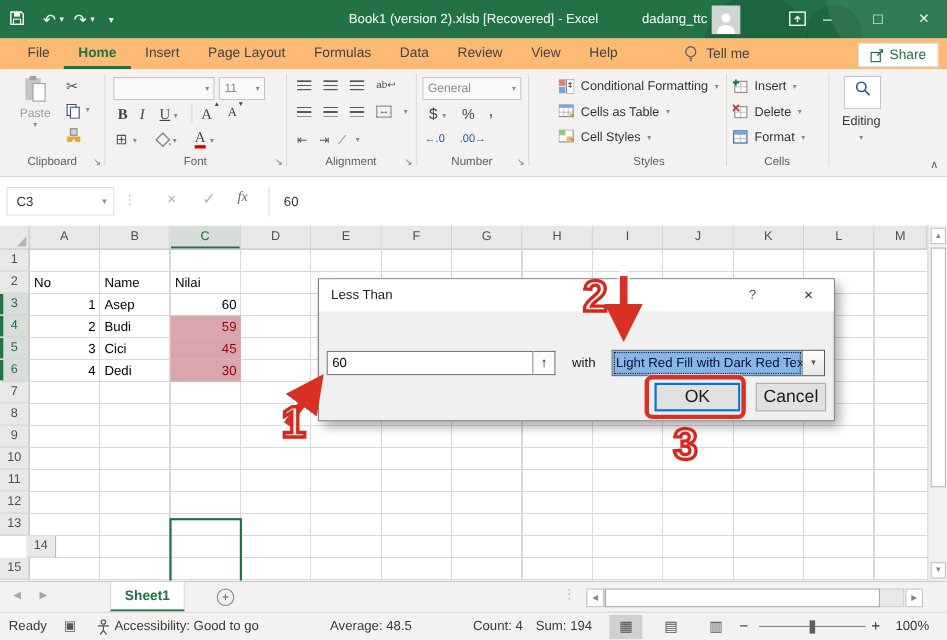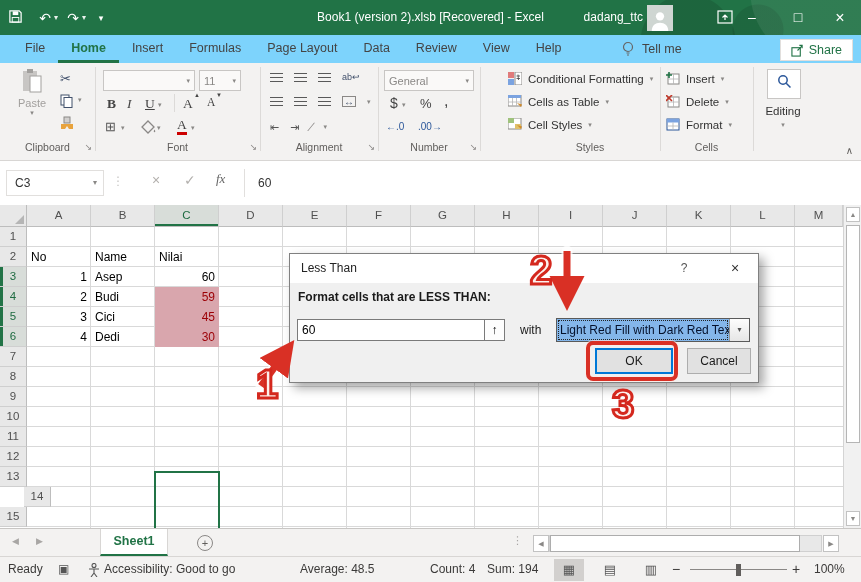--- a/index.html
+++ b/index.html
@@ -18,21 +18,21 @@
   .qat { position:absolute; left:0; top:0; height:35px; display:flex; align-items:center; }
   .qat-btn { width:30px; text-align:center; font-size:14px; color:#fff; }
   .qat-sm { font-size:8px; margin-left:-6px; opacity:.9; }
   .tb-title { position:absolute; top:0; left:0; right:0; height:35px; line-height:35px; text-align:center; font-size:12px; color:#fff; }
   .tb-user { position:absolute; right:218px; top:0; height:35px; line-height:35px; font-size:12px; color:#fff; }
   .tb-avatar { position:absolute; right:188px; top:5px; width:26px; height:26px; background:#cfd6d2; display:flex; align-items:flex-end; justify-content:center; }
   .tb-winbtn { position:absolute; top:0; width:34px; height:35px; text-align:center; line-height:35px; color:#fff; font-size:14px; }
   .ribbon-display-icon { position:absolute; right:128px; top:9px; width:16px; height:16px; }
 
   
-  .tabsrow { position:absolute; top:35px; left:0; width:861px; height:28px; background:#7dd3fc; display:flex; align-items:stretch; padding-left:12px; }
+  .tabsrow { position:absolute; top:35px; left:0; width:861px; height:28px; background:#fdba74; display:flex; align-items:stretch; padding-left:12px; }
   .rtab { padding:0 13px; line-height:26px; font-size:12.5px; color:#444; }
   .rtab.active { color:#217346; font-weight:bold; border-bottom:3px solid #217346; }
   .tellme { position:absolute; left:622px; top:0; height:28px; display:flex; align-items:center; gap:8px; color:#444; font-size:12.5px; }
   .share-btn { position:absolute; right:8px; top:4px; height:22px; padding:0 10px; border:1px solid #e1dfdd; background:#fff; color:#217346; font-size:12.5px; display:flex; align-items:center; gap:5px; }
 
   
   .ribbon { position:absolute; top:63px; left:0; width:861px; height:98px; background:#f3f2f1; border-bottom:1px solid #d8d6d4; }
   .rgroup { position:absolute; top:0; height:92px; }
   .rgroup .glabel { position:absolute; bottom:2px; left:0; right:0; text-align:center; font-size:10.5px; color:#605e5c; }
   .rgroup .launcher { position:absolute; bottom:3px; right:3px; font-size:9px; color:#8a8886; }
@@ -88,21 +88,21 @@
   .dlg-title { position:absolute; top:0; left:0; right:0; height:29px; background:#fff; line-height:29px; padding-left:11px; font-size:12px; color:#222; }
   .dlg-help { position:absolute; right:62px; top:0; width:24px; text-align:center; color:#555; }
   .dlg-x { position:absolute; right:8px; top:0; width:30px; text-align:center; color:#333; font-size:14px; }
   .dlg-label { position:absolute; left:8px; top:36px; font-weight:bold; font-size:12px; color:#1a1a1a; }
   .dlg-input { position:absolute; left:7px; top:65px; width:188px; height:22px; border:1px solid #7a7a7a; background:#fff; font-size:12px; padding:0 4px; font-family:"Liberation Sans",sans-serif; }
   .dlg-refbtn { position:absolute; left:195px; top:65px; width:20px; height:22px; border:1px solid #7a7a7a; border-left:none; background:#fdfdfd; text-align:center; line-height:20px; font-size:12px; color:#000; font-weight:bold; }
   .dlg-with { position:absolute; left:230px; top:69px; font-size:12px; color:#1a1a1a; }
   .dlg-combo { position:absolute; left:266px; top:64px; width:194px; height:24px; border:1px solid #5a5a5a; background:#fff; display:flex; }
   .dlg-combo-text { flex:1; background:#84b6ea; color:#05112b; font-size:12px; line-height:22px; padding:0 3px; outline:1px dotted #222; outline-offset:-2px; white-space:nowrap; overflow:hidden; }
   .dlg-combo-btn { width:20px; background:linear-gradient(#fdfdfd,#e6e6e6); border-left:1px solid #999; color:#555; font-size:8px; text-align:center; line-height:22px; }
-  .dlg-btn { position:absolute; top:94px; height:26px; background:#e1e1e1; border:1px solid #adadad; text-align:center; line-height:24px; font-size:12px; color:#1a1a1a; }
+  .dlg-btn { position:absolute; top:94px; height:26px; background:#e1e1e1; border:1px solid #adadad; text-align:center; line-height:24px; font-size:16px; color:#1a1a1a; }
   .dlg-ok { left:305px; width:78px; border:2px solid #0078d7; line-height:22px; }
   .dlg-cancel { left:397px; width:64px; }
 
   
   .tabbar { position:absolute; top:528px; left:0; width:861px; height:28px; background:#f3f2f1; border-top:1px solid #c8c6c4; }
   .tb-nav { position:absolute; top:7px; font-size:9px; color:#a8a6a4; }
   .sheettab { position:absolute; left:100px; top:0; width:68px; height:27px; background:#fff; border-right:1px solid #d8d6d4; border-left:1px solid #d8d6d4; border-bottom:2px solid #217346; text-align:center; line-height:25px; color:#217346; font-weight:bold; font-size:12.5px; }
   .addsheet { position:absolute; left:197px; top:6px; width:16px; height:16px; border:1px solid #8a8886; border-radius:50%; color:#605e5c; text-align:center; line-height:14px; font-size:11px; }
   .tb-dots { position:absolute; left:512px; top:5px; color:#a8a6a4; font-size:11px; }
   .hs-btn { position:absolute; top:6px; width:16px; height:17px; background:#fff; border:1px solid #c2c2c2; color:#8a8886; font-size:7px; text-align:center; line-height:15px; }
@@ -158,22 +158,22 @@
     </span>
     <div class="tb-winbtn" style="right:92px">–</div>
     <div class="tb-winbtn" style="right:46px">□</div>
     <div class="tb-winbtn" style="right:4px; font-size:16px">×</div>
   </div>
 
   <div class="tabsrow">
     <span class="rtab">File</span>
     <span class="rtab active">Home</span>
     <span class="rtab">Insert</span>
+    <span class="rtab">Page Layout</span>
     <span class="rtab">Formulas</span>
-    <span class="rtab">Page Layout</span>
     <span class="rtab">Data</span>
     <span class="rtab">Review</span>
     <span class="rtab">View</span>
     <span class="rtab">Help</span>
     <div class="tellme">
       <svg width="12" height="16" viewBox="0 0 12 16">
           <circle cx="6" cy="6" r="4.5" fill="none" stroke="#666" stroke-width="1.2"></circle>
           <path d="M4.5 12h3M5 14h2" stroke="#666" stroke-width="1.2"></path>
         </svg>
       <span>Tell me</span>
@@ -439,21 +439,20 @@
     <div class="vs-thumb"></div>
     <div class="vs-btn" style="bottom:2px">▼</div>
   </div>
 
   <div class="dialog">
     <div class="dlg-title">
       <span>Less Than</span>
       <span class="dlg-help">?</span>
       <span class="dlg-x">×</span>
     </div>
-    <div class="dlg-label">Format cells that are LESS THAN:</div>
     <input class="dlg-input" value="60" style="">
     <div class="dlg-refbtn"><span>↑</span></div>
     <span class="dlg-with">with</span>
     <div class="dlg-combo">
       <span class="dlg-combo-text">Light Red Fill with Dark Red Text</span>
       <span class="dlg-combo-btn">▾</span>
     </div>
     <div class="dlg-btn dlg-ok">OK</div>
     <div class="dlg-btn dlg-cancel">Cancel</div>
   </div>

